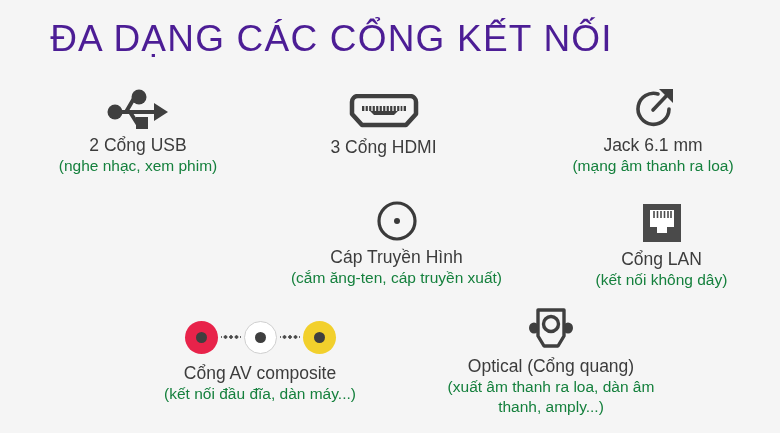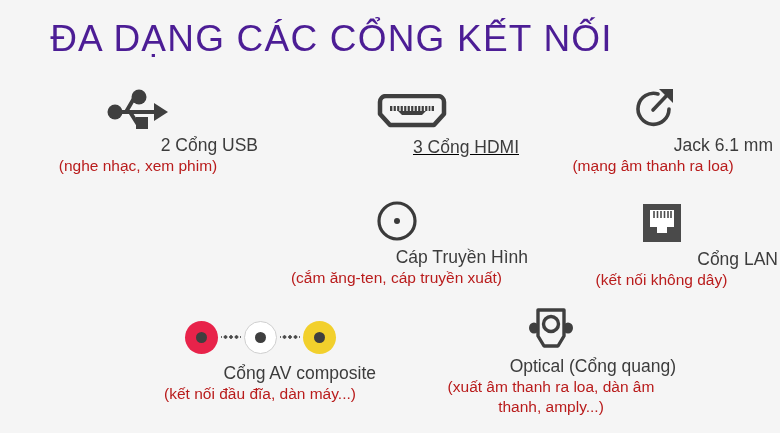--- a/index.html
+++ b/index.html
@@ -42,35 +42,34 @@
     height: 50px;
     display: flex;
     align-items: center;
     justify-content: center;
   }
   .label {
     font-size: 17.5px;
     color: #3c3c3c;
     line-height: 22px;
     white-space: nowrap;
-    text-align: right;
   }
   .sublabel {
     font-size: 15.5px;
-    color: #b91c1c;
+    color: #15803d;
     line-height: 20px;
     white-space: nowrap;
   }
   .sublabel.multiline {
     white-space: normal;
   }
 
   
   #feat-usb   { left: 18px;  top: 84px;  width: 240px; }
-  #feat-hdmi  { left: 304px; top: 86px;  width: 215px; text-decoration: underline; }
+  #feat-hdmi  { left: 276px; top: 86px;  width: 215px; }
   #feat-jack  { left: 533px; top: 84px;  width: 240px; }
   
   #feat-wifi  { left: 12px;  top: 198px; width: 248px; }
   #feat-coax  { left: 265px; top: 196px; width: 263px; }
   #feat-lan   { left: 545px; top: 198px; width: 233px; }
   
   #feat-av    { left: 144px; top: 312px; width: 232px; }
   #feat-opt   { left: 426px; top: 305px; width: 250px; }
 
   .rca-row {

